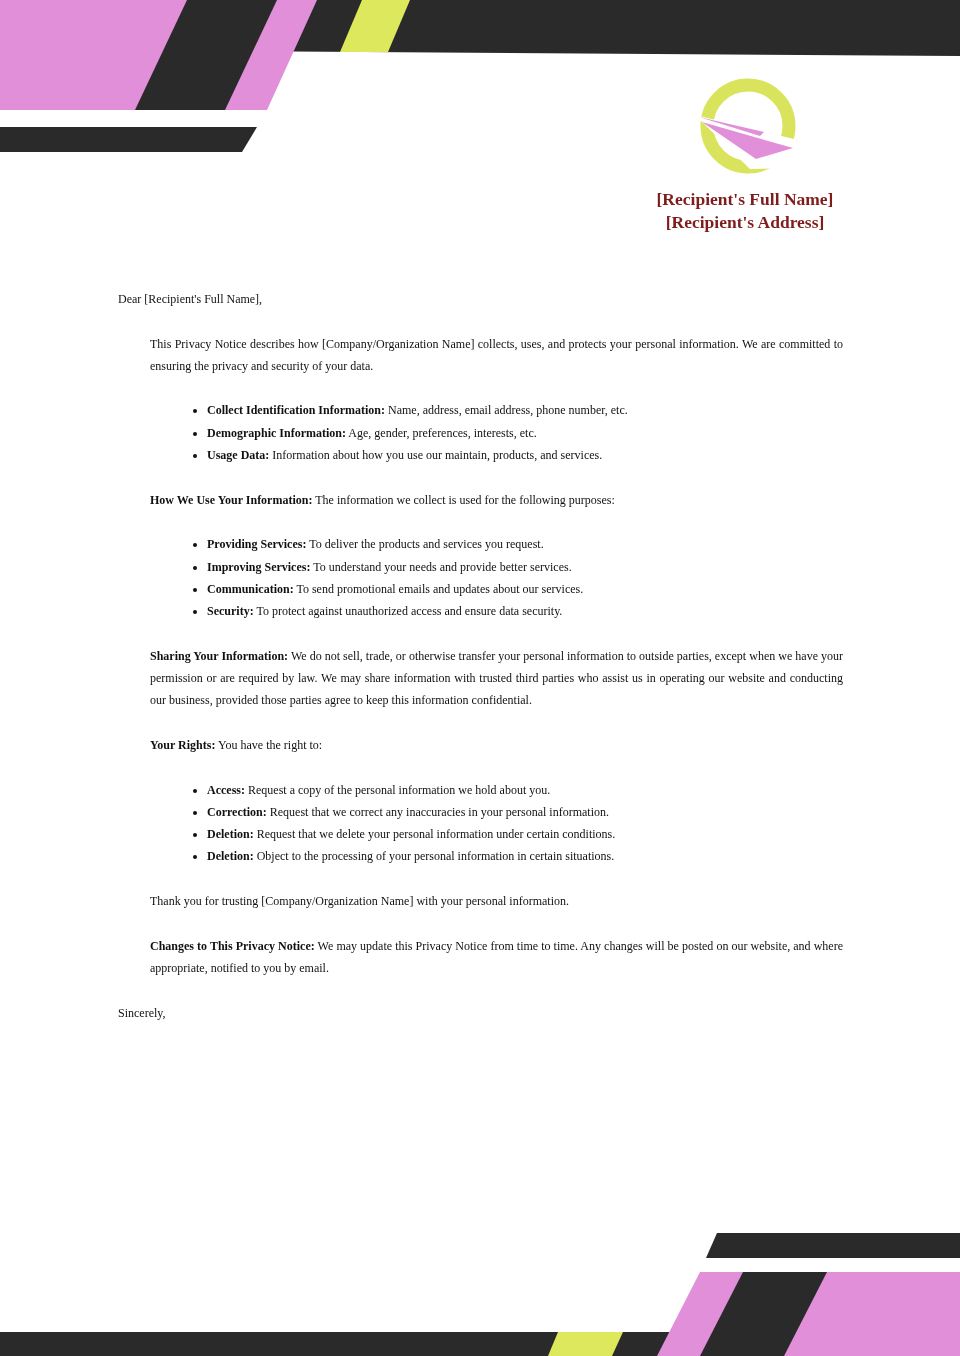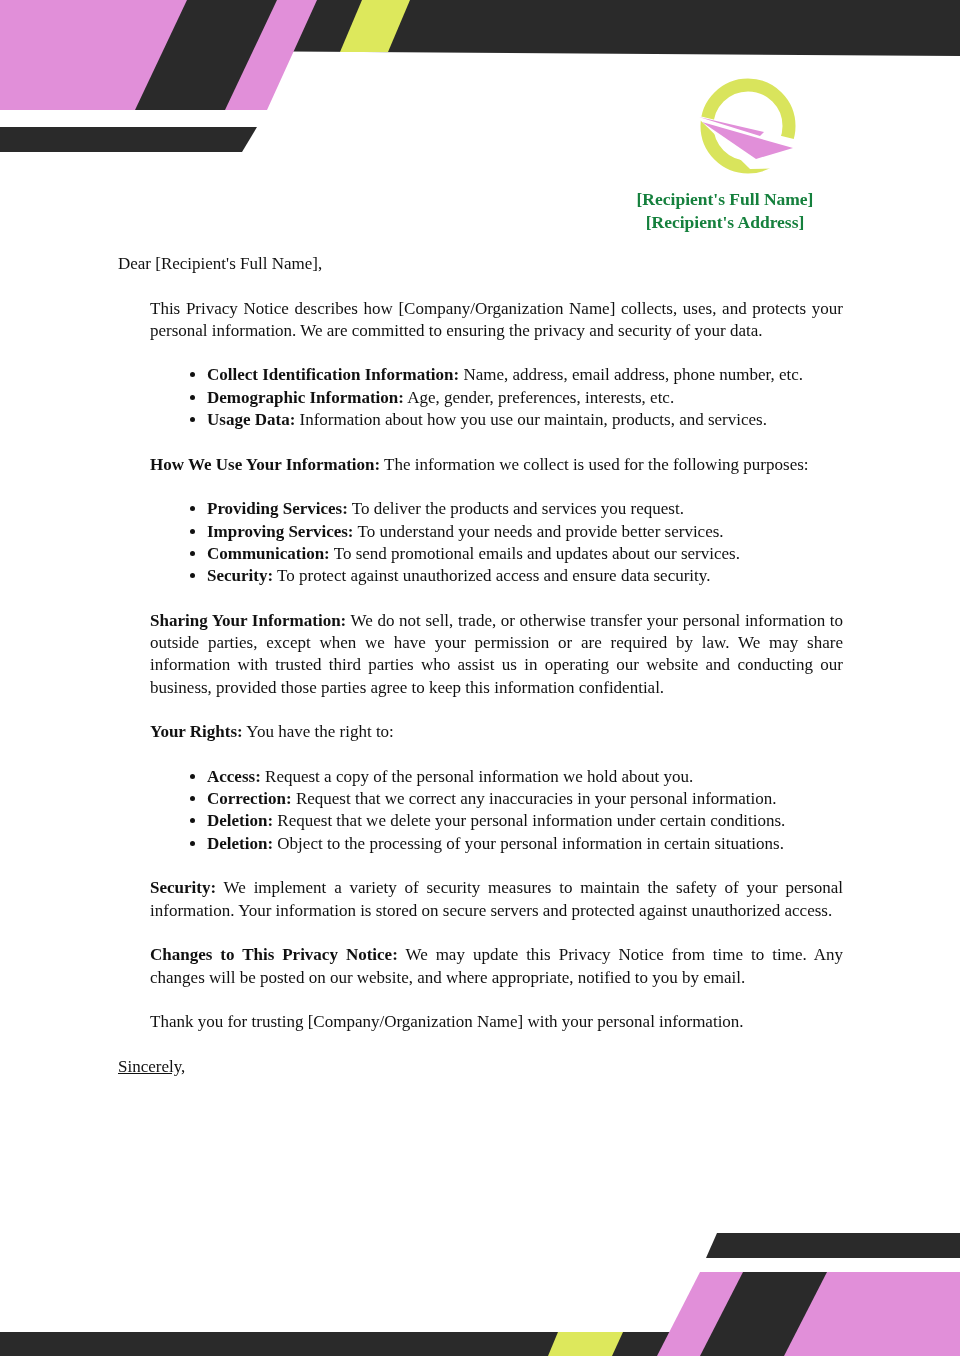--- a/index.html
+++ b/index.html
@@ -24,37 +24,37 @@
   .bottom-yellow-stripe{background:#dde85c;clip-path:polygon(558px 1332px,623px 1332px,612px 1356px,548px 1356px);z-index:2;}
   .bottom-pink-band{background:#e18fd9;clip-path:polygon(700px 1272px,960px 1272px,960px 1356px,657px 1356px);z-index:3;}
   .bottom-black-stripe{background:#2a2a2a;clip-path:polygon(743px 1272px,827px 1272px,784px 1356px,700px 1356px);z-index:4;}
   .bottom-thin-bar{background:#2a2a2a;clip-path:polygon(717px 1233px,960px 1233px,960px 1258px,706px 1258px);z-index:1;}
 
   
   .logo{position:absolute;left:690px;top:70px;width:120px;height:120px;z-index:5;}
 
   
   .recipient{
-    position:absolute;left:510px;top:188px;width:430px;
+    position:absolute;left:530px;top:188px;width:430px;
     text-align:center;font-weight:bold;font-size:17.5px;line-height:22.5px;
-    color:#15803d;z-index:5;
+    color:#7f1d1d;z-index:5;
   }
 
   
   .letter{
-    position:absolute;left:118px;top:253px;width:725px;
-    font-size:17px;line-height:22.3px;z-index:5;
+    position:absolute;left:118px;top:288px;width:725px;
+    font-size:12px;line-height:22.3px;z-index:5;
   }
   .letter p{margin:0;text-align:justify;}
   .letter p + p, .letter ul + p, .letter p + ul{margin-top:22.3px;margin-left:32px;}
   .letter ul{margin:22.3px 0 0 0;padding:0 0 0 57px;}
   .letter li{text-align:justify;margin:0;padding:0;}
   .lead{font-weight:bold;}
   .signature{margin-top:22.3px;}
-  .signature div{line-height:22.3px;text-decoration:underline;}
+  .signature div{line-height:22.3px;}
 </style>
 </head>
 <body>
 
 <div id="page">
 
   <div class="shape top-black-band"></div>
   <div class="shape top-yellow-stripe"></div>
   <div class="shape top-pink-band"></div>
   <div class="shape top-black-stripe"></div>
@@ -104,24 +104,23 @@
 
     <p><span class="lead">Your Rights:</span><span> You have the right to:</span></p>
 
     <ul>
       <li><span class="lead">Access:</span><span> Request a copy of the personal information we hold about you.</span></li>
       <li><span class="lead">Correction:</span><span> Request that we correct any inaccuracies in your personal information.</span></li>
       <li><span class="lead">Deletion:</span><span> Request that we delete your personal information under certain conditions.</span></li>
       <li><span class="lead">Deletion:</span><span> Object to the processing of your personal information in certain situations.</span></li>
     </ul>
 
-    <p><span class="lead">Security:</span><span> We implement a variety of security measures to maintain the safety of your personal information. Your information is stored on secure servers and protected against unauthorized access.</span></p>
+
+    <p>Thank you for trusting [Company/Organization Name] with your personal information.</p>
 
     <p><span class="lead">Changes to This Privacy Notice:</span><span> We may update this Privacy Notice from time to time. Any changes will be posted on our website, and where appropriate, notified to you by email.</span></p>
-
-    <p>Thank you for trusting [Company/Organization Name] with your personal information.</p>
 
     <div class="signature">
       <div>Sincerely,</div>
     </div>
 
   </div>
 </div>
 
 </body></html>

